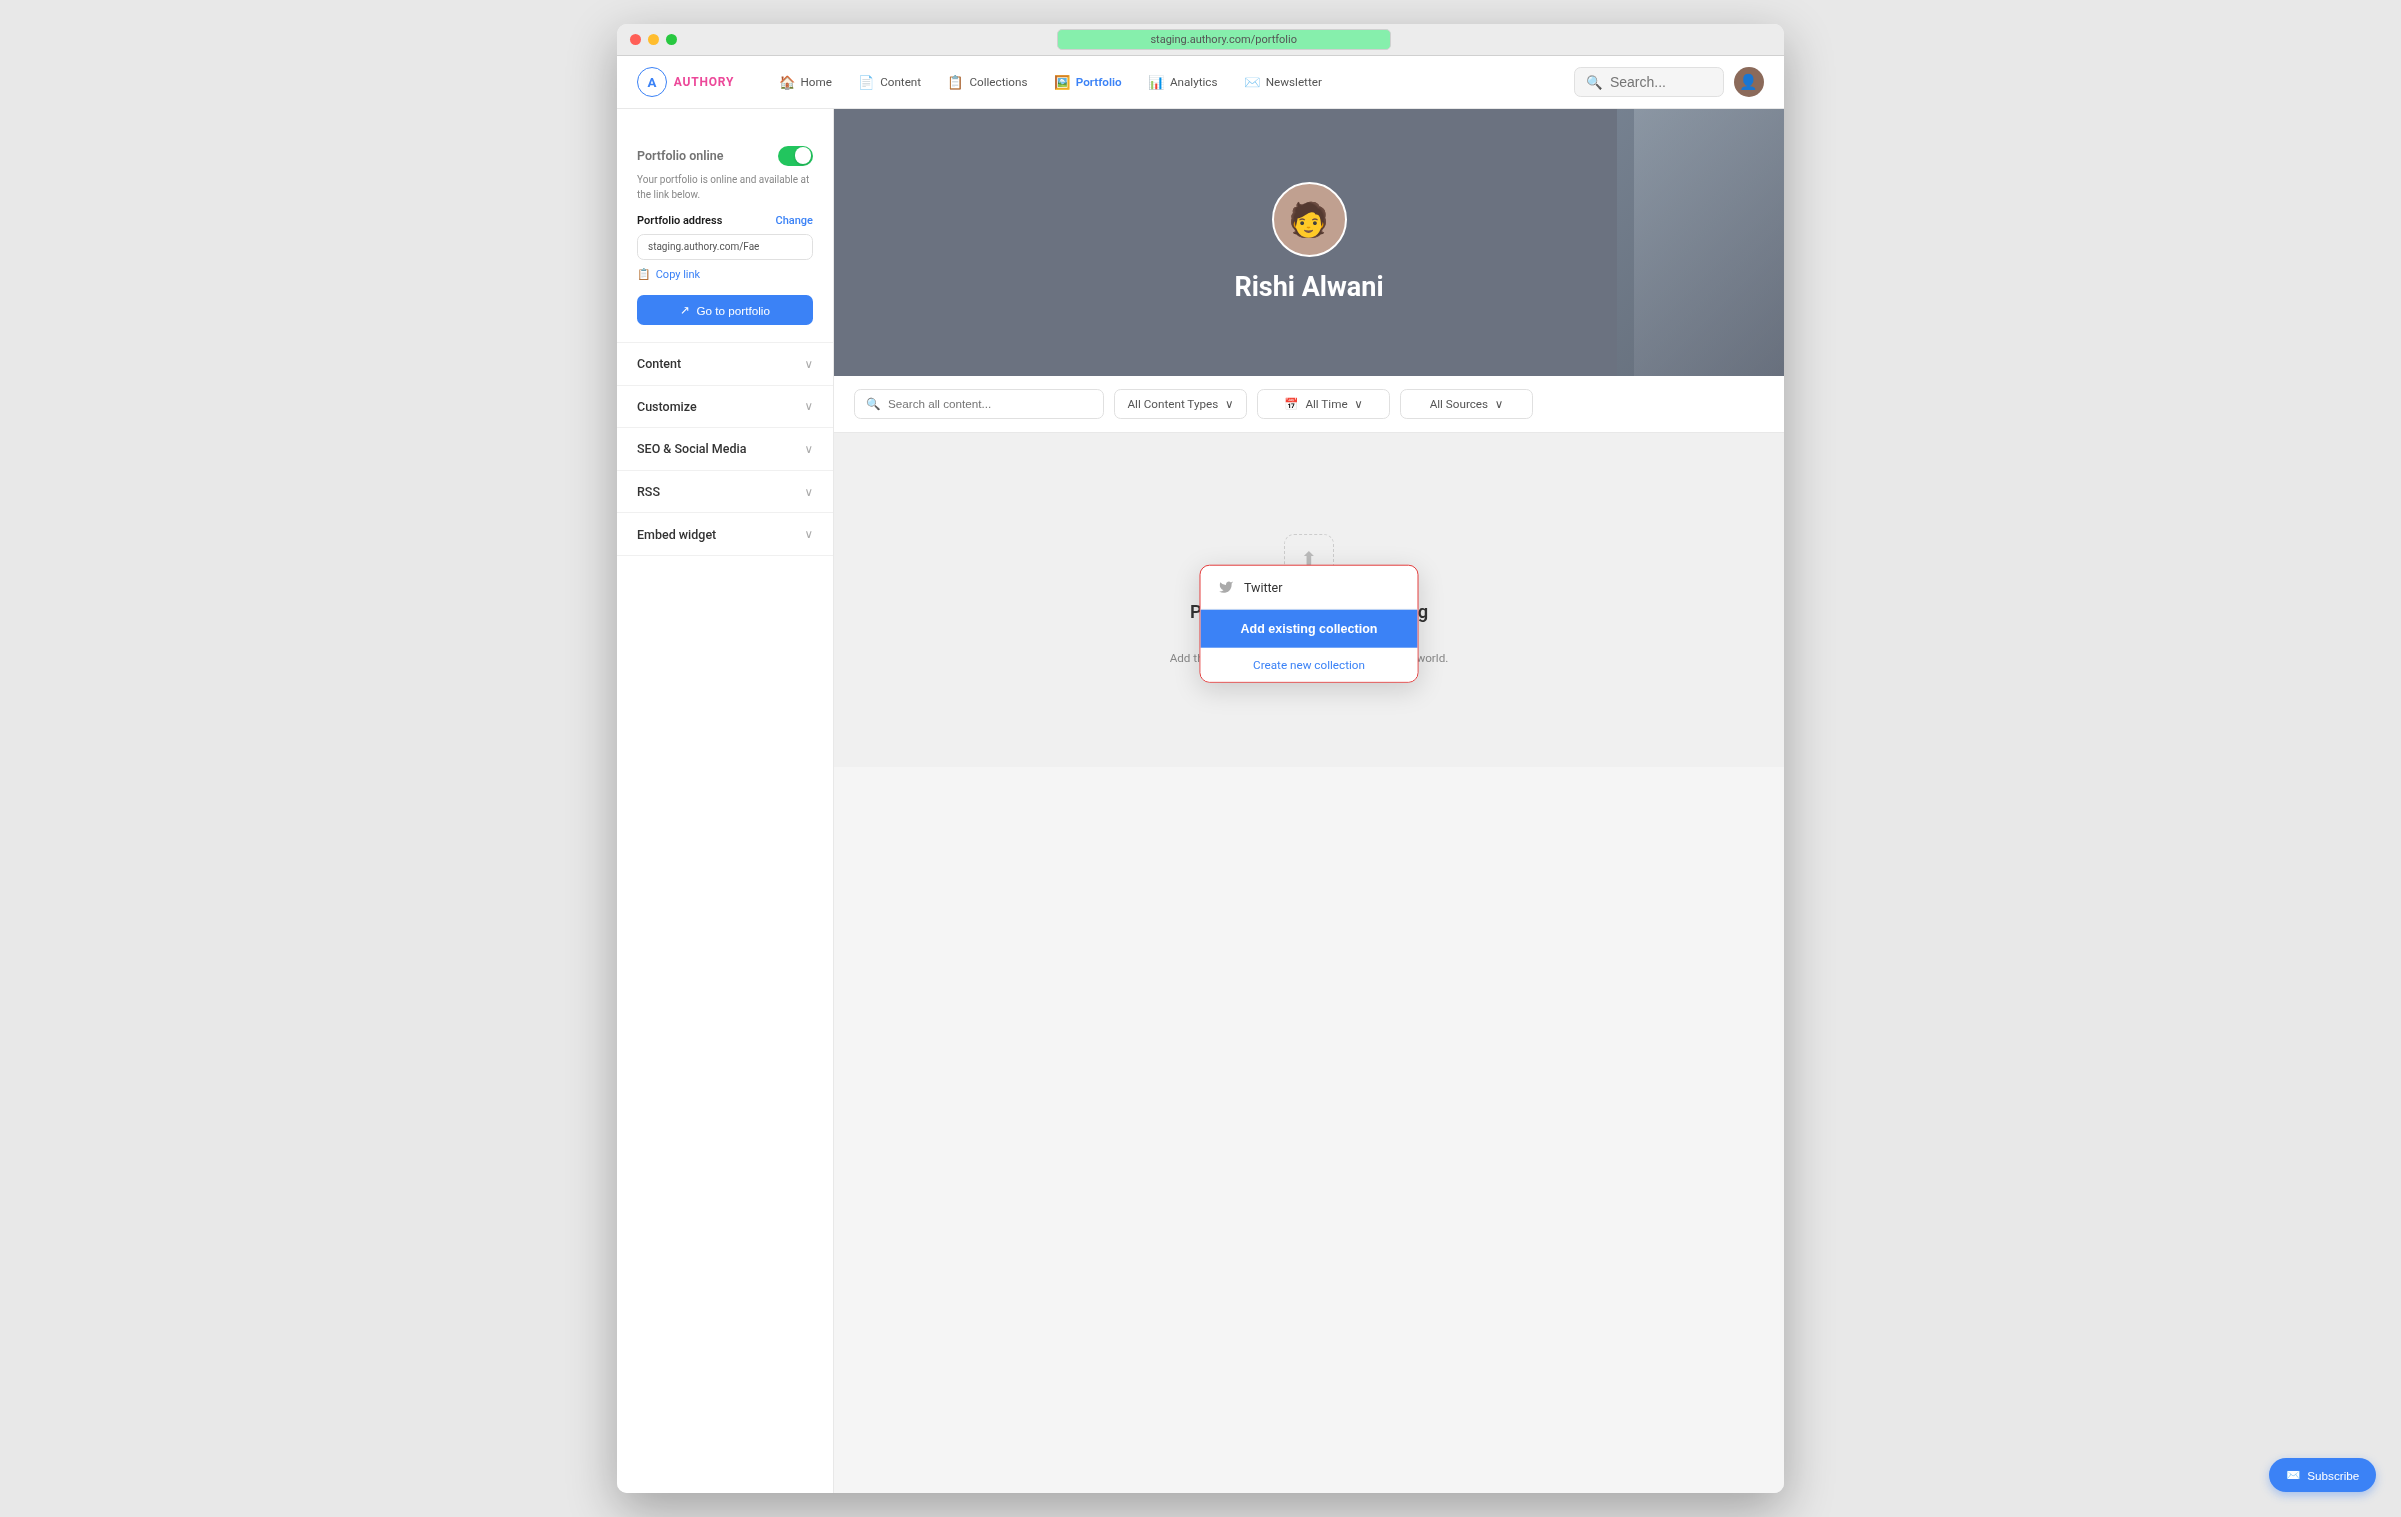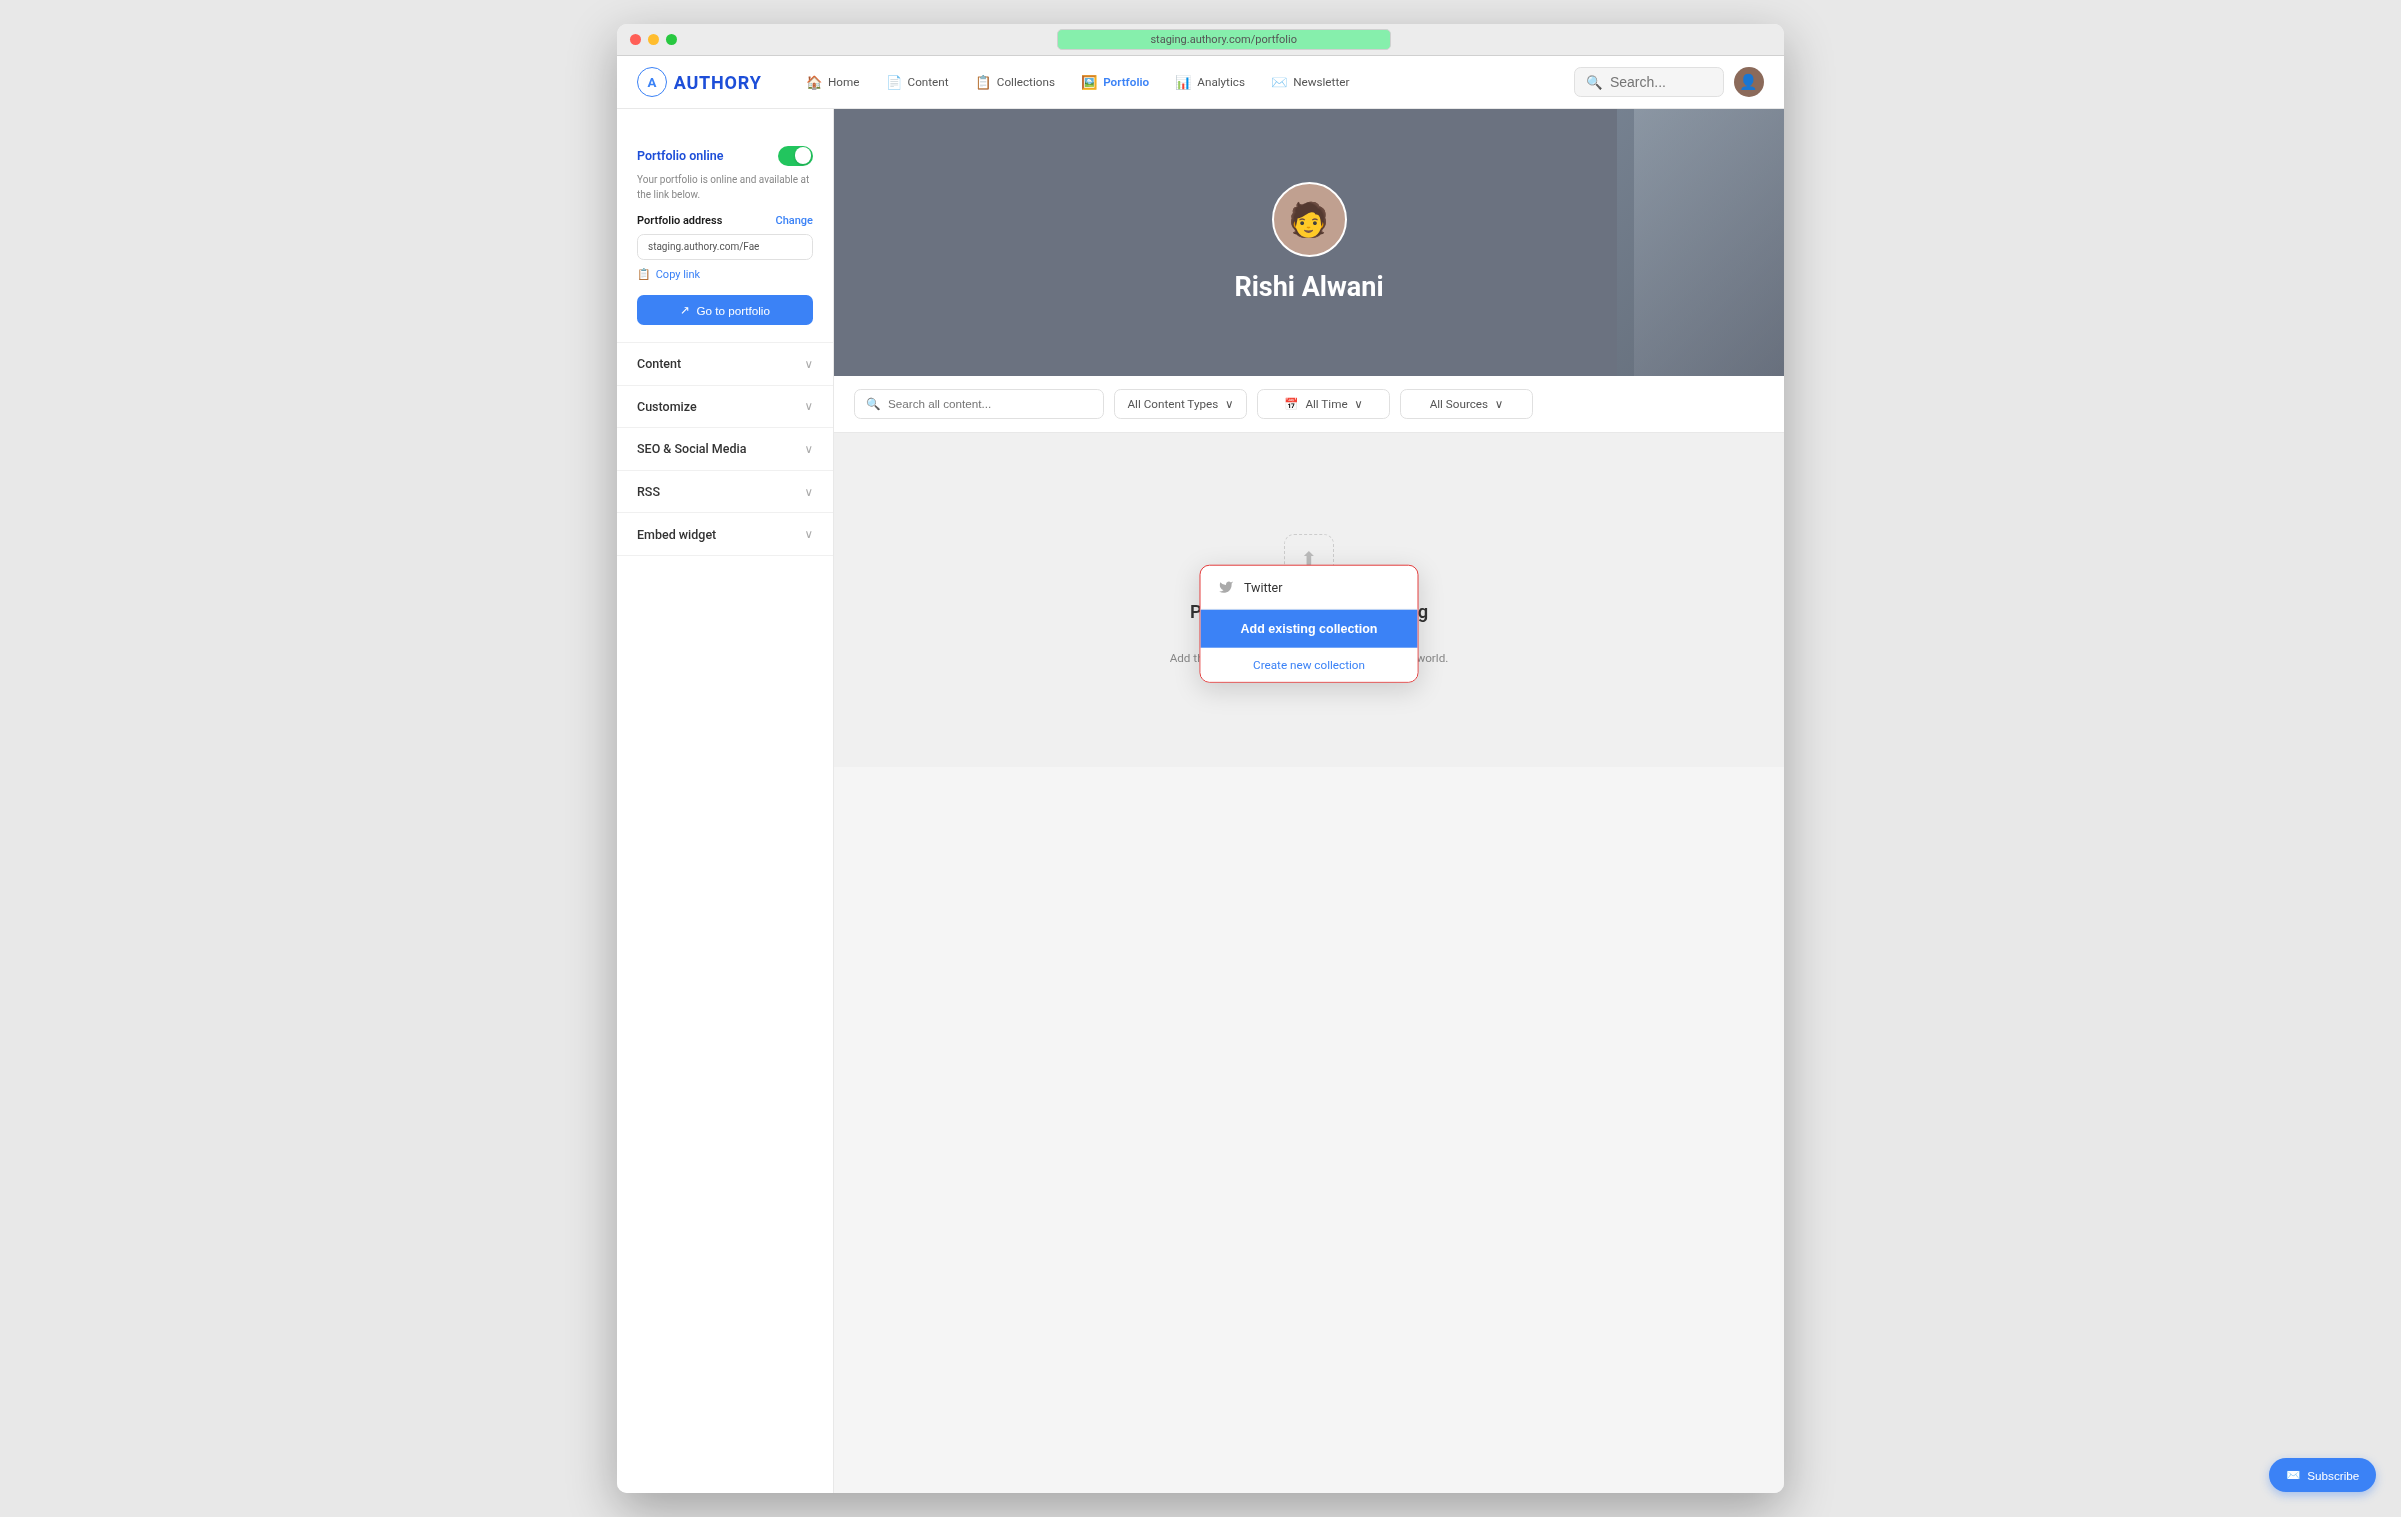--- a/index.html
+++ b/index.html
@@ -77,22 +77,22 @@
       border-radius: 50%;
       display: flex;
       align-items: center;
       justify-content: center;
       color: #3b82f6;
       font-weight: bold;
       font-size: 13.3px;
     }
     .logo-text {
       font-weight: 700;
-      font-size: 18px;
-      color: #1d4ed8;
+      font-size: 12px;
+      color: #ec4899;
       letter-spacing: 0.8px;
     }
     .nav-items {
       display: flex;
       gap: 3.3px;
       flex: 1;
       align-items: center;
     }
     .nav-item {
       display: flex;
@@ -165,21 +165,21 @@
     }
     .portfolio-header {
       display: flex;
       justify-content: space-between;
       align-items: center;
       margin-bottom: 6.7px;
     }
     .portfolio-title {
       font-size: 12.5px;
       font-weight: 600;
-      color: #1d4ed8;
+      color: #737373;
     }
     .toggle {
       width: 35px;
       height: 20px;
       background: #22c55e;
       border-radius: 10px;
       position: relative;
       cursor: pointer;
     }
     .toggle::after {

